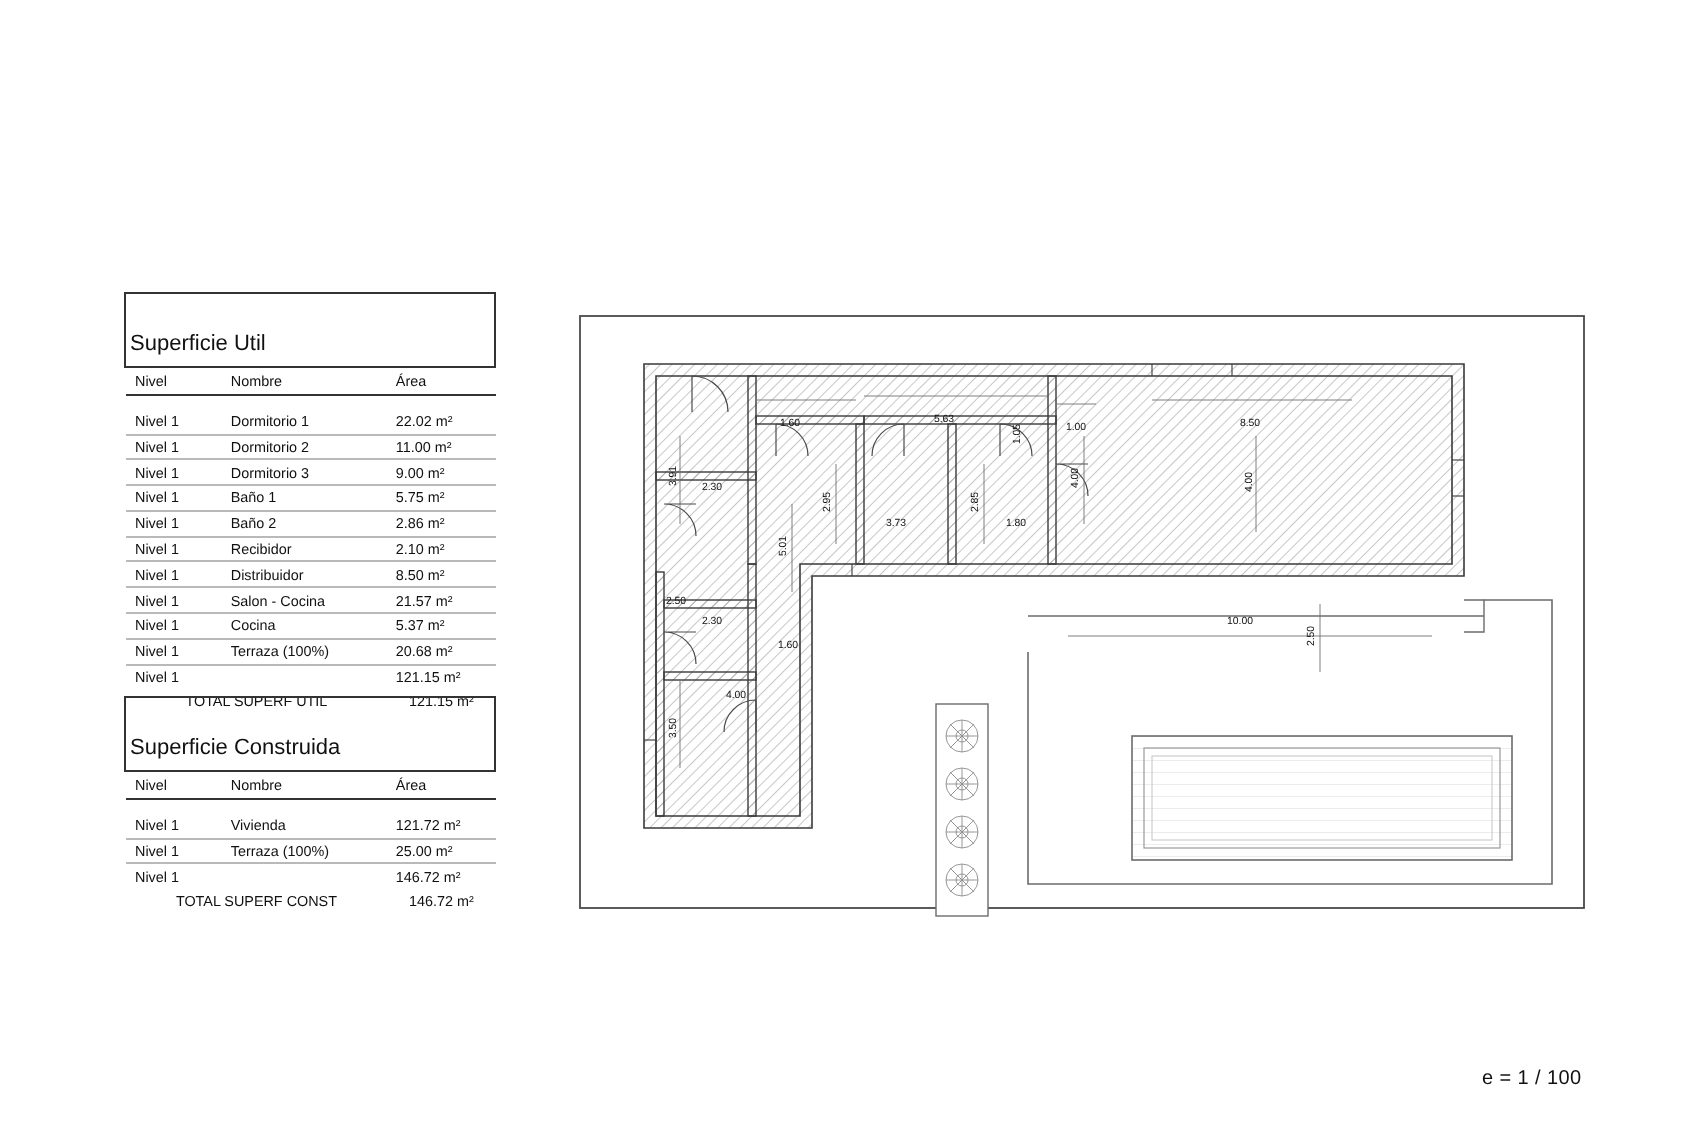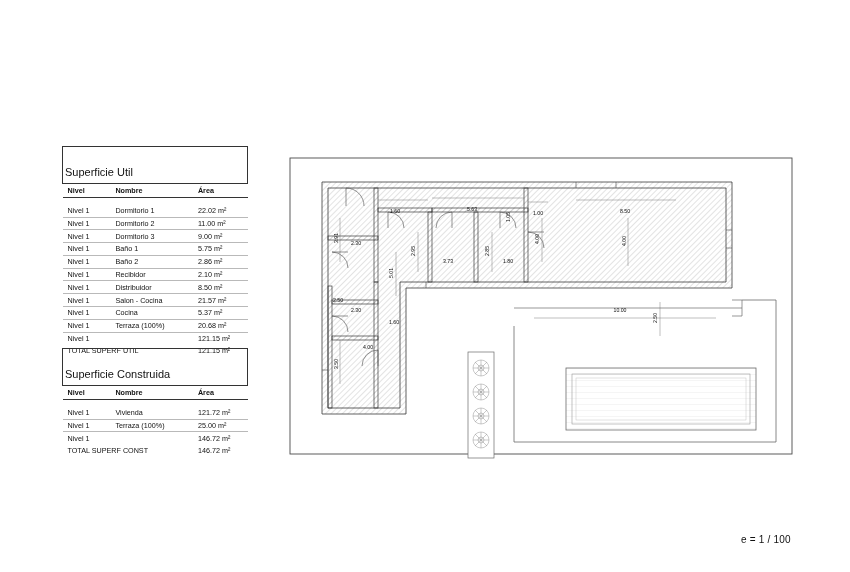--- a/index.html
+++ b/index.html
@@ -35,21 +35,21 @@
     padding: 19px 2px 3px 2px;
     border: none;
     border-bottom: 0.7px solid #333;
   }
   .tbl .ttl-wrap {
     border-top: 0.7px solid #333;
     border-left: 0.7px solid #333;
     border-right: 0.7px solid #333;
   }
   .tbl th.hd {
-    font-weight: bold;
+    font-weight: normal;
     text-align: left;
     padding: 2px 4px 2px 5px;
     border-bottom: 0.7px solid #333;
   }
   .tbl td {
     padding: 1.4px 4px 1.4px 5px;
     border-bottom: 0.6px solid #b9b9b9;
     white-space: nowrap;
   }
   .tbl tr.spacer td {
@@ -57,20 +57,21 @@
     height: 7px;
     padding: 0;
   }
   .tbl tr.sum td {
     border-bottom: none;
     border-top: 0.7px solid #333;
   }
   .tbl tr.total td {
     border-bottom: none;
     padding-top: 2px;
+    text-align: center;
   }
   .c-nivel { width: 42px; }
   .c-nombre { width: 78px; }
   .c-area { width: 48px; }
 
   #tbl-util { left: 62px; top: 146px; width: 186px; }
   #tbl-const { left: 62px; top: 348px; width: 186px; }
 
   
   #plan {

